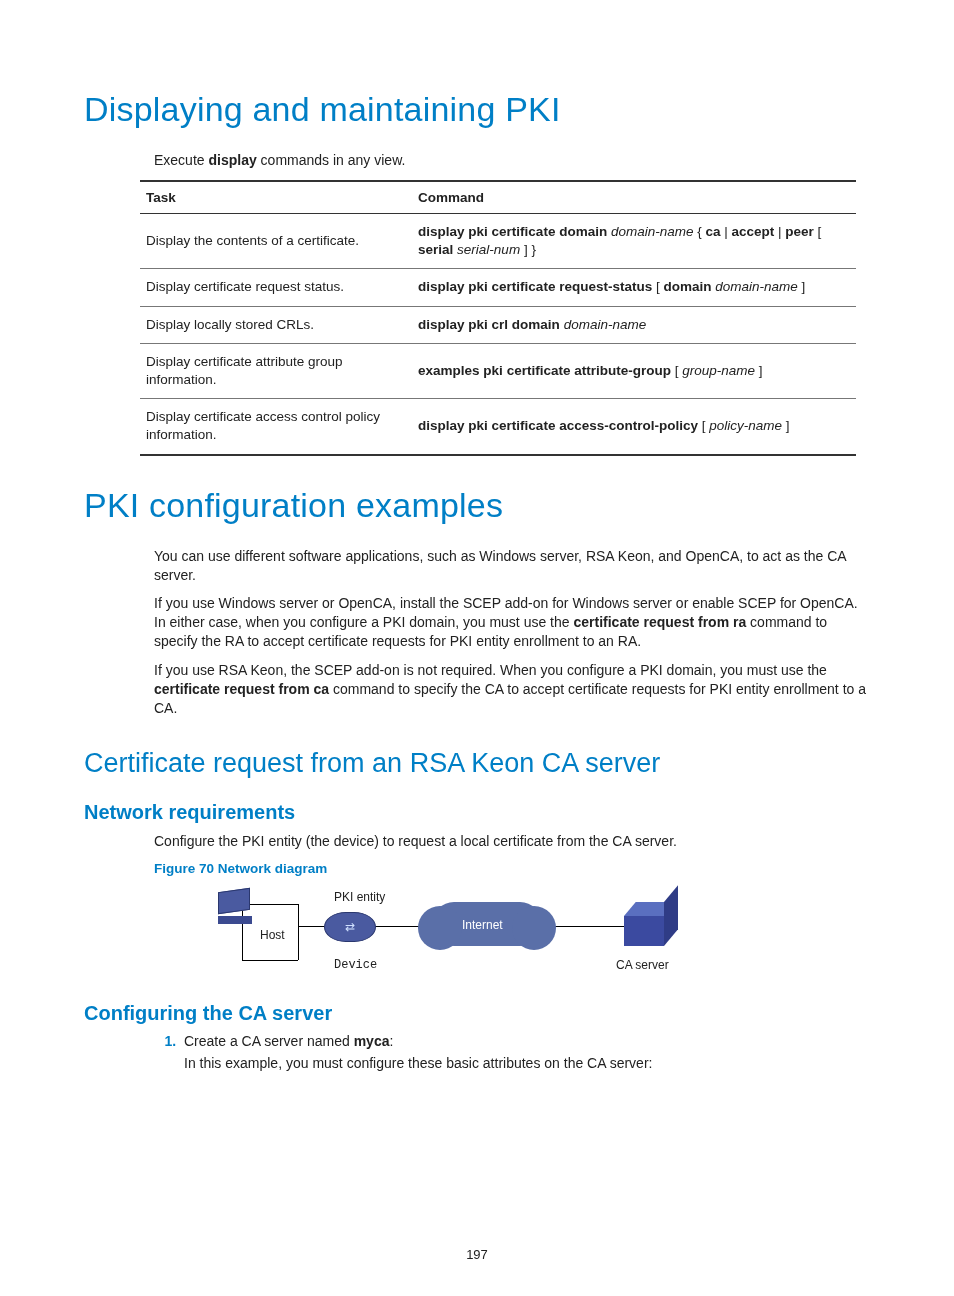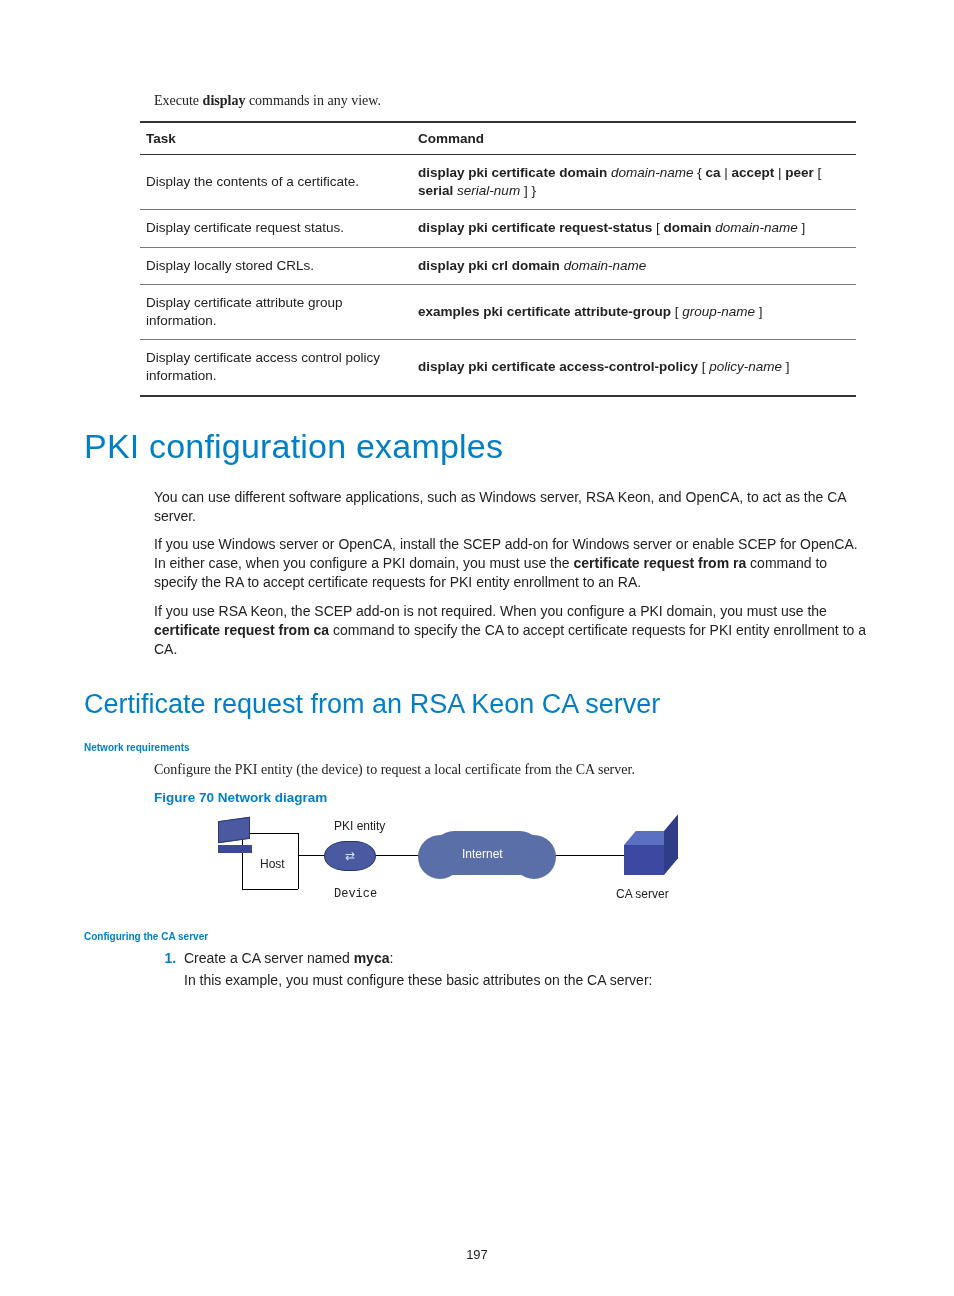--- a/index.html
+++ b/index.html
@@ -31,37 +31,37 @@
   }
   h2 {
     color: var(--accent);
     font-weight: 300;
     font-size: 27px;
     margin: 30px 0 14px 0;
   }
   h3 {
     color: var(--accent);
     font-weight: 600;
-    font-size: 10px;
+    font-size: 20px;
     margin: 22px 0 8px 0;
   }
   .fig-cap {
     color: var(--accent);
     font-weight: 600;
     font-size: 13.5px;
     margin: 10px 0 8px 70px;
   }
 
   
   p.body {
     font-size: 14px;
     line-height: 1.35;
     margin: 10px 0 10px 70px;
   }
-  p.body.first { margin-top: 2px; font-family: Liberation Serif, serif; }
+  p.body.first { margin-top: 2px; }
 
   b, .bold { font-weight: 700; }
   .ital    { font-style: italic; }
 
   
   table {
     width: 100%;
     border-collapse: collapse;
     margin: 6px 0 30px 56px;
     width: calc(100% - 70px);
@@ -184,20 +184,21 @@
 
   
   .wire { position:absolute; background:#000; height:1px; }
   .vwire{ position:absolute; background:#000; width:1px; }
 </style>
 </head>
 <body>
 
 <div class="page">
 
+  <h1>Displaying and maintaining PKI</h1>
 
   <p class="body first">
     <span>Execute </span><b>display</b><span> commands in any view.</span>
   </p>
 
   <table>
     <thead>
       <tr>
         <th>Task</th>
         <th>Command</th>

